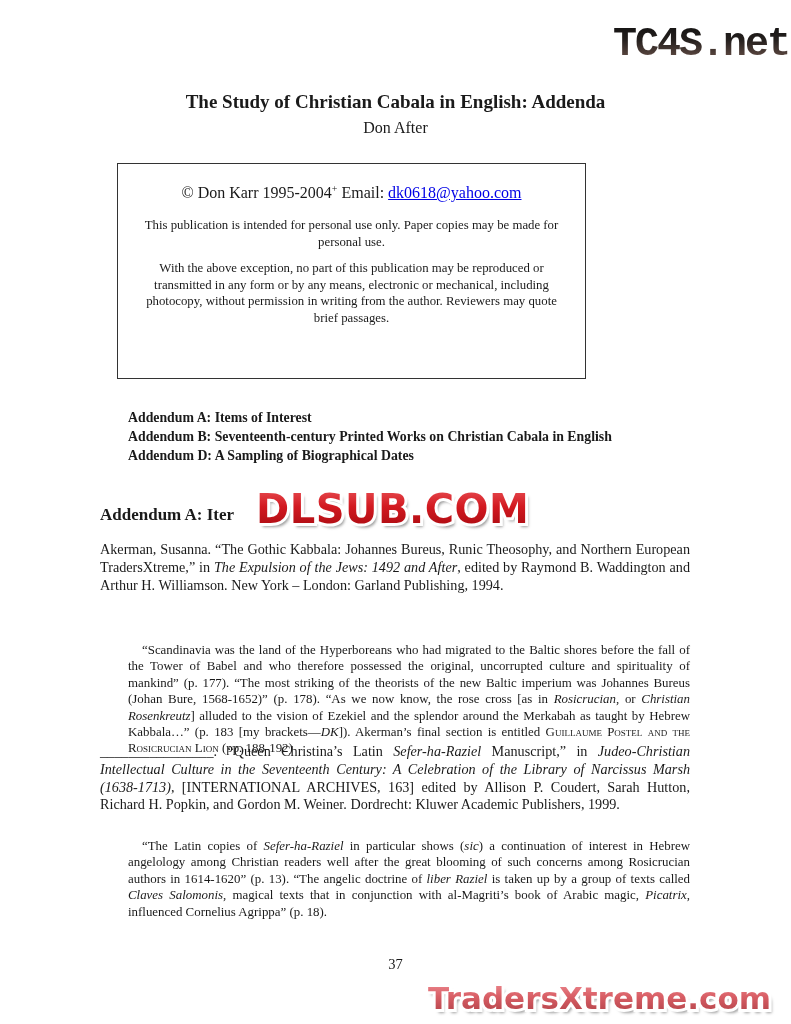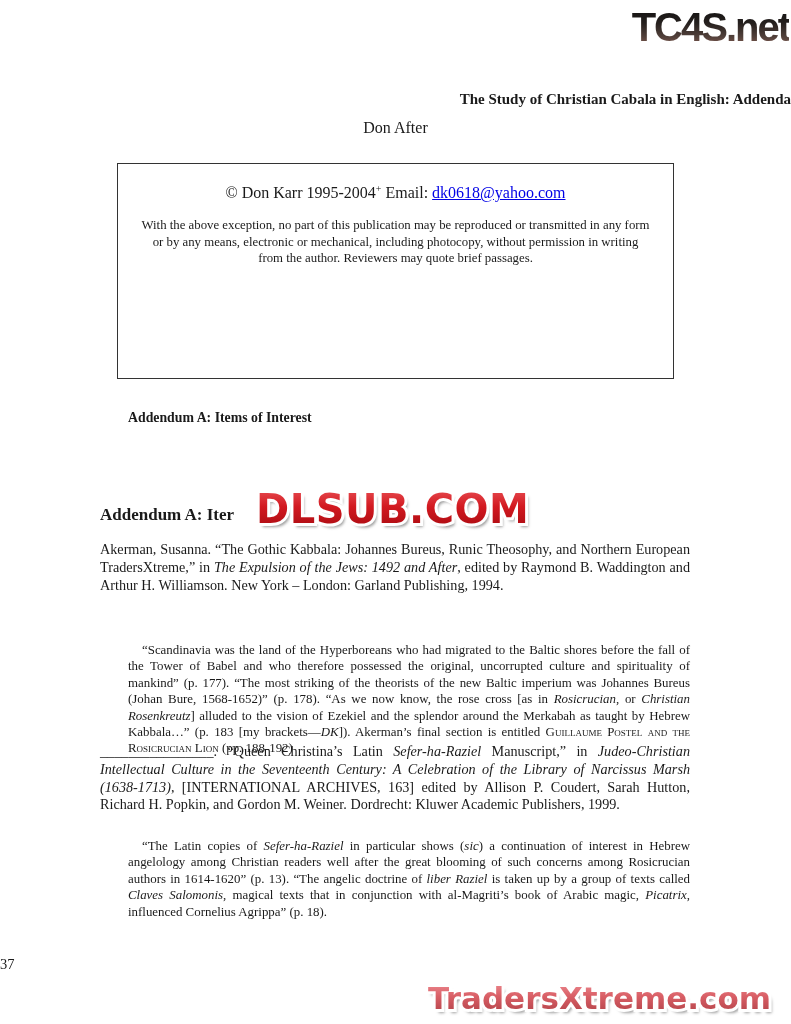--- a/index.html
+++ b/index.html
@@ -28,31 +28,31 @@
     #traders-logo .logo-fill{
       background:linear-gradient(180deg,#ef9096 0%,#d95f66 45%,#ae3f45 100%);
       -webkit-background-clip:text;-webkit-text-fill-color:transparent;
     }
     #tc4s-logo{
       background:linear-gradient(180deg,#101010 0%,#25201e 40%,#51403a 70%,#916156 100%);
       -webkit-background-clip:text;-webkit-text-fill-color:transparent;
     }
   }
   #tc4s-logo{
-    position:absolute;top:5px;right:2px;
-    font-family:Liberation Sans, sans-serif;font-weight:bold;
+    position:absolute;top:22px;right:2px;
+    font-family:Liberation Mono, monospace;font-weight:bold;
     font-size:40px;letter-spacing:-2px;color:#40332e;white-space:nowrap;
   }
   
-  #doc-title{position:absolute;top:91px;left:0;width:100%;text-align:right;
-    font-size:15px;font-weight:bold;}
+  #doc-title{position:absolute;top:91px;left:0;width:100%;text-align:center;
+    font-size:19px;font-weight:bold;}
   #doc-author{position:absolute;top:119px;left:0;width:100%;text-align:center;font-size:16px;}
   
   #license-box{
-    position:absolute;left:117px;top:163px;width:557px;height:216px;
+    position:absolute;left:117px;top:163px;width:469px;height:216px;
     box-sizing:border-box;border:1px solid #333;text-align:center;padding:20px 22px 0;
   }
   #license-box p{margin:0;}
   .lb-copyright{font-size:16px;margin-bottom:15px !important;}
   .lb-rights{font-size:15.5px;margin-bottom:16px !important;}
   .lb-heading{font-size:15.5px;font-weight:bold;margin-bottom:17px !important;}
   .lb-small{font-size:12.8px;line-height:16.5px;}
   .lb-para1{margin-bottom:10px !important;}
   
   #toc{position:absolute;left:128px;top:409px;font-weight:bold;font-size:13.8px;line-height:18.8px;}
@@ -70,37 +70,40 @@
   #citation-1{top:541px;}
   #quote-1{top:642px;}
   #citation-2{top:743px;}
   #quote-2{top:838px;}
   
   .it{font-style:italic;}
   .sc{font-variant:small-caps;}
   .sup{vertical-align:super;font-size:0.62em;line-height:0;}
   .lnk{color:#0000e6;text-decoration:underline;}
   
-  #page-number{position:absolute;top:956px;left:0;width:100%;font-size:14.5px;}
+  #page-number{position:absolute;top:956px;left:0;width:100%;text-align:center;font-size:14.5px;}
 </style>
 </head>
 <body>
 
 <div id="tc4s-logo">TC4S.net</div>
 
 <h1 id="doc-title" style="margin:0;">The Study of Christian Cabala in English: Addenda</h1>
 <div id="doc-author">Don After</div>
 
 <div id="license-box">
   <p class="lb-copyright"><span>© Don Karr 1995-2004</span><span class="sup">+</span><span>   Email: </span><span class="lnk">dk0618@yahoo.com</span></p>
+  <p class="lb-small lb-para1">This publication is intended for personal use only. Paper copies may be made for personal use.</p>
   <p class="lb-small">With the above exception, no part of this publication may be reproduced or transmitted in any form or by any means, electronic or mechanical, including photocopy, without permission in writing from the author. Reviewers may quote brief passages.</p>
 </div>
 
 <div id="toc">
   <div><span>Addendum A: Items of Interest</span></div>
+  <div><span>Addendum B: Seventeenth-century Printed Works on Christian Cabala in English</span></div>
+  <div><span>Addendum D: A Sampling of Biographical Dates</span></div>
 </div>
 
 <div id="section-heading">Addendum A: Iter</div>
 
 <div id="dlsub-logo" class="logo-stack">
   <span class="logo-layer logo-stroke" aria-hidden="true">DLSUB.COM</span>
   <span class="logo-layer logo-fill">DLSUB.COM</span>
 </div>
 
 <p id="citation-1" class="citation"><span>Akerman, Susanna. “The Gothic Kabbala: Johannes Bureus, Runic Theosophy, and Northern European TradersXtreme,” in </span><span class="it">The Expulsion of the Jews: 1492 and After</span><span>, edited by Raymond B. Waddington and Arthur H. Williamson. New York – London: Garland Publishing, 1994.</span></p>

